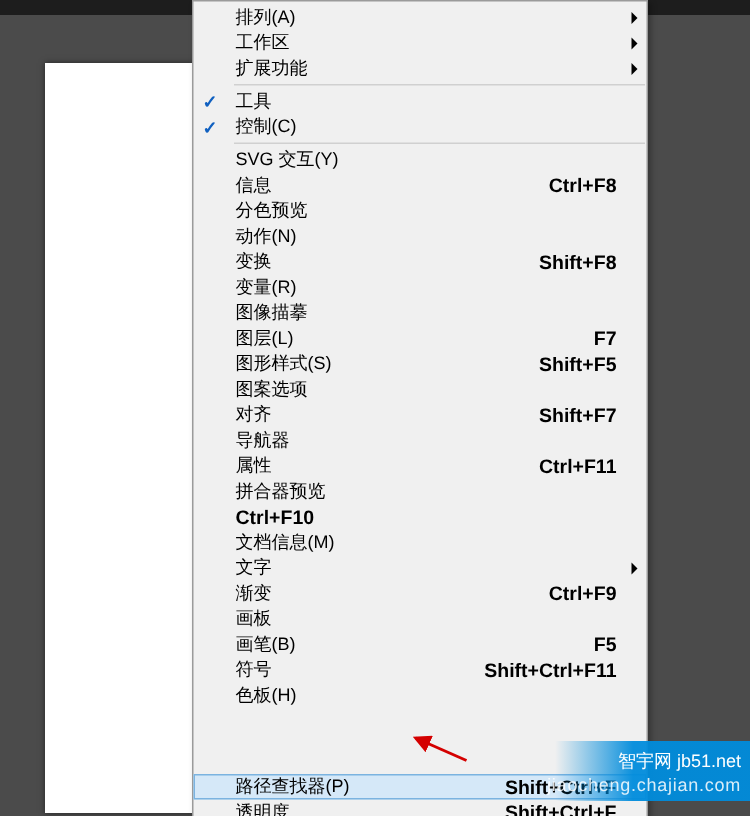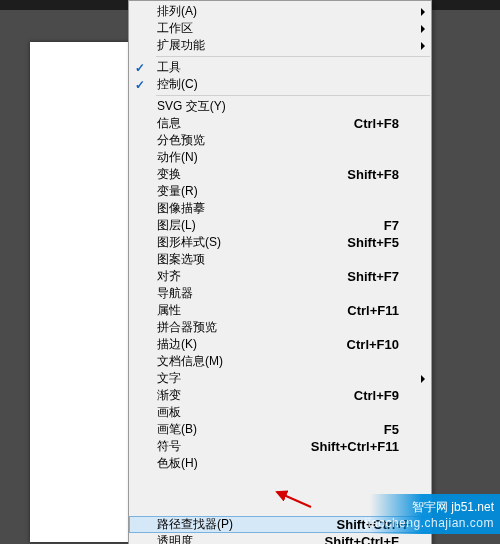--- a/index.html
+++ b/index.html
@@ -30,21 +30,21 @@
     width: 304px;
     background: #f0f0f0;
     border: 1px solid #9a9a9a;
     box-shadow: 2px 2px 4px rgba(0,0,0,0.3);
     padding: 2px 0;
   }
   .menu-item {
     display: flex;
     align-items: center;
     height: 17px;
-    padding: 0 32px 0 28px;
+    padding: 0 20px 0 28px;
     color: #000;
     position: relative;
     cursor: default;
   }
   .menu-item.highlight {
     background: #d5e8f8;
     border: 1px solid #7bb3e0;
     height: 17px;
     padding: 0 19px 0 27px;
     margin-top: 44px;
@@ -162,21 +162,20 @@
       <span class="label">导航器</span>
     </div>
     <div class="menu-item">
       <span class="label">属性</span>
       <span class="shortcut">Ctrl+F11</span>
     </div>
     <div class="menu-item">
       <span class="label">拼合器预览</span>
     </div>
     <div class="menu-item">
-      <span class="label">描边(K)</span>
       <span class="shortcut">Ctrl+F10</span>
     </div>
     <div class="menu-item">
       <span class="label">文档信息(M)</span>
     </div>
     <div class="menu-item">
       <span class="label">文字</span>
       <span class="submenu-arrow"></span>
     </div>
     <div class="menu-item">

